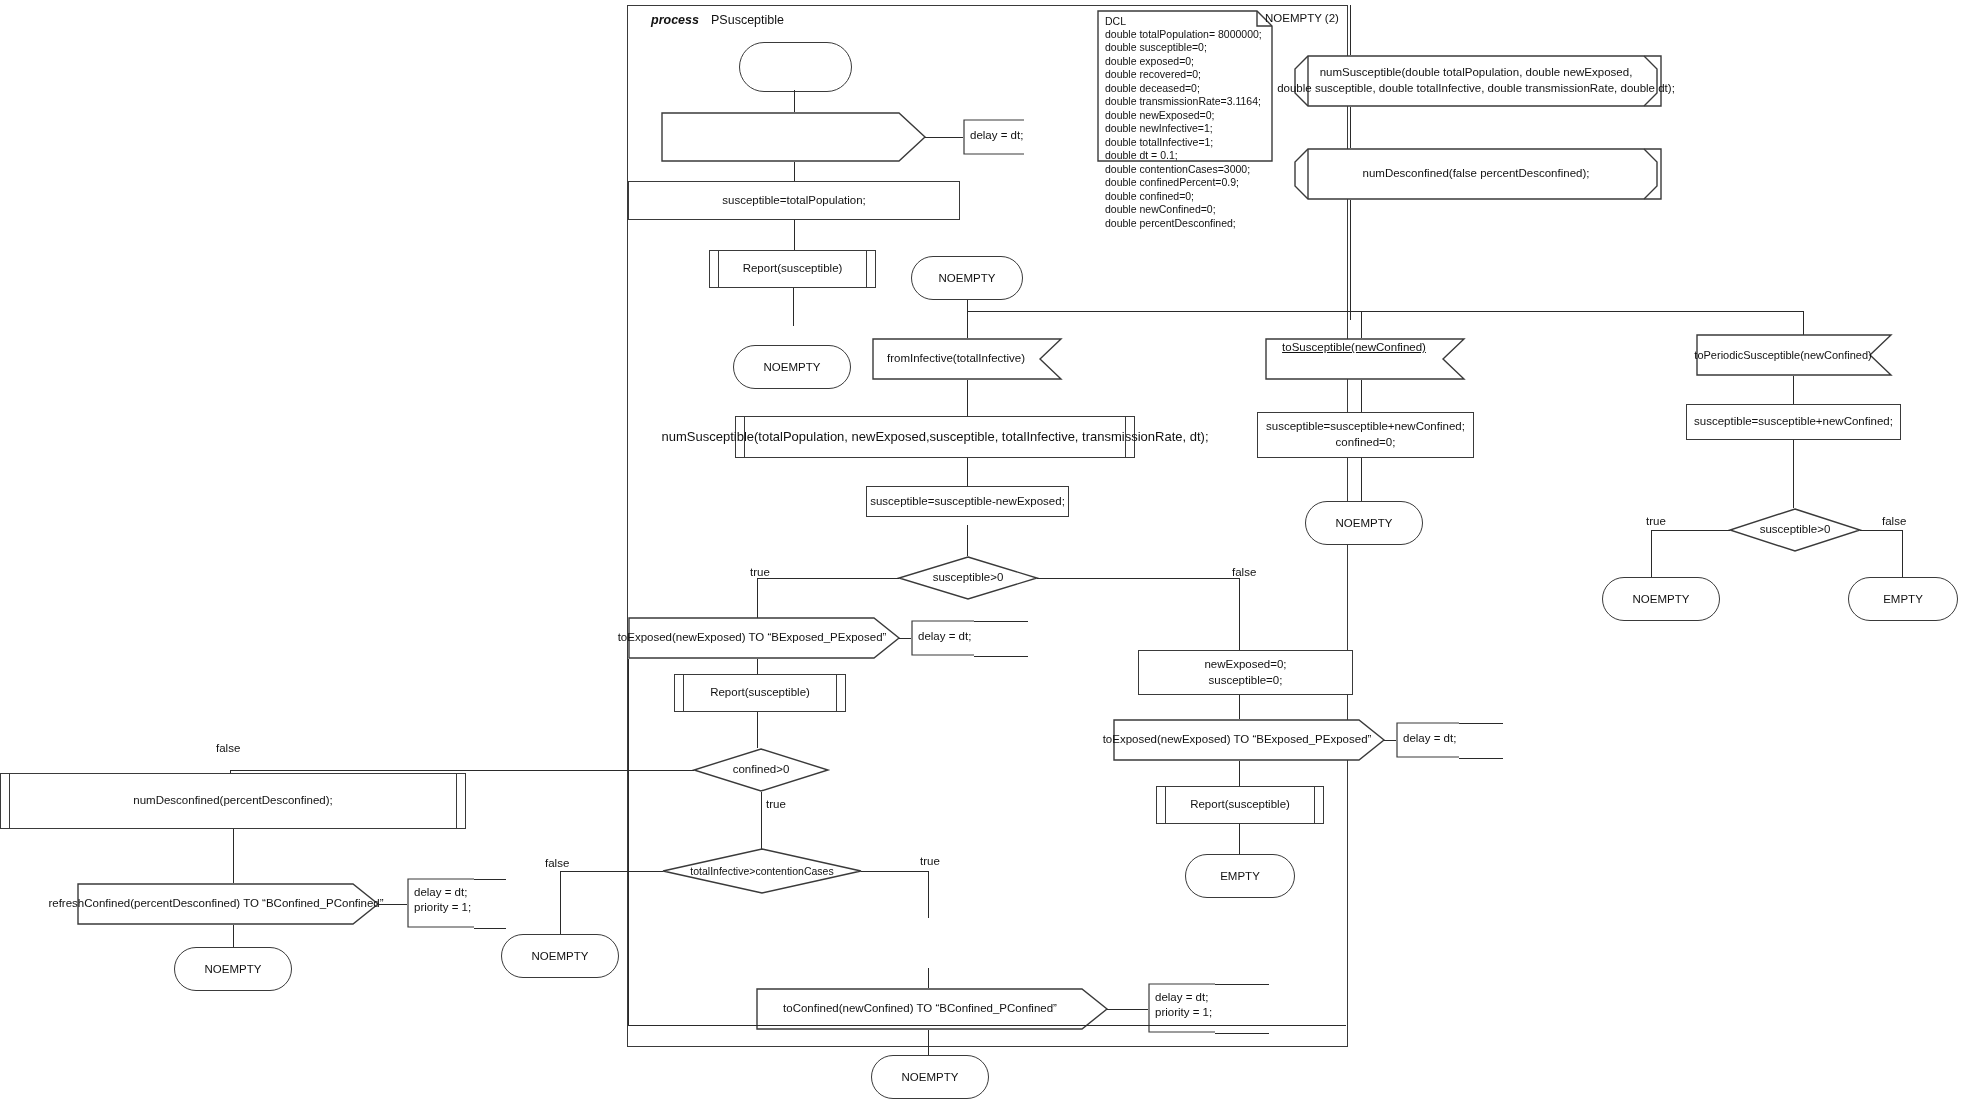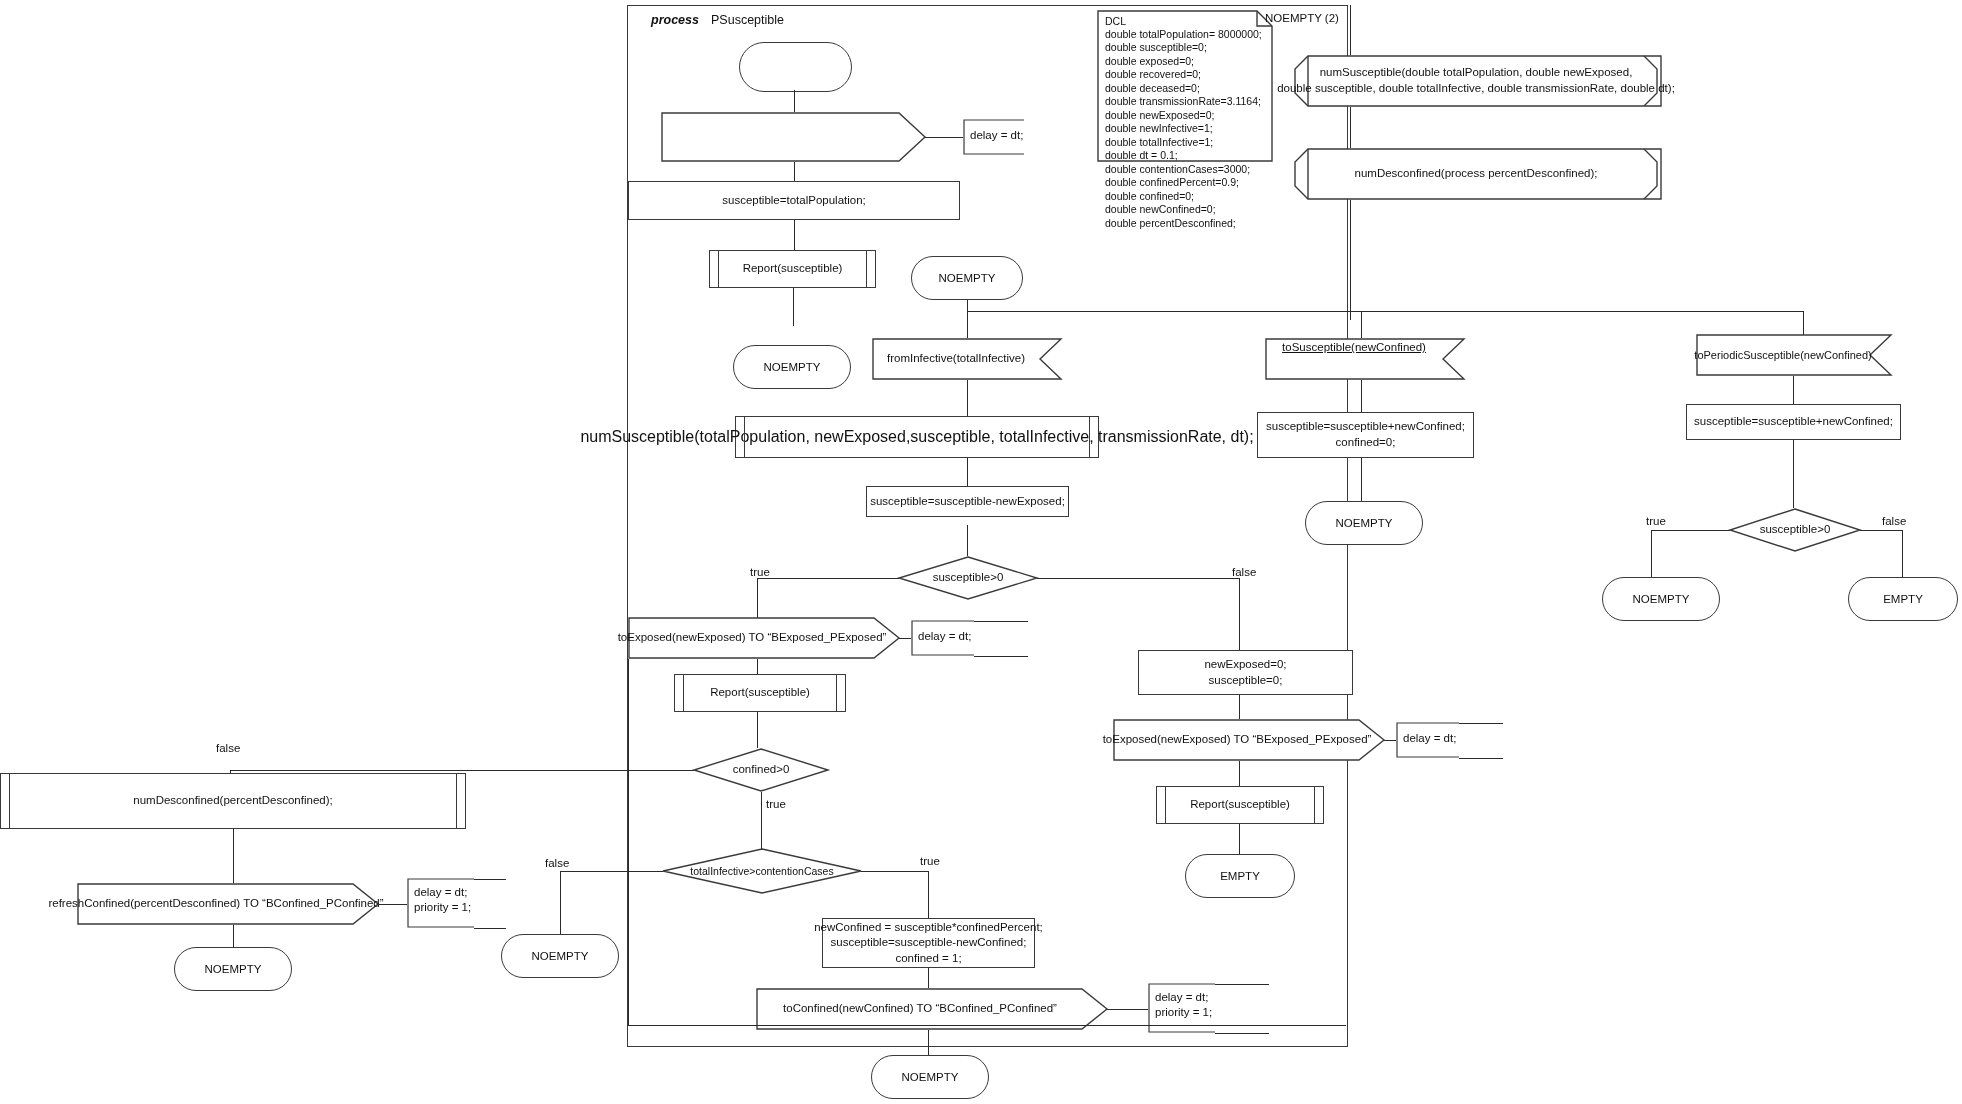--- a/index.html
+++ b/index.html
@@ -91,21 +91,21 @@
   <div class="svglbl" style="left:1295px;top:55px;width:362px;height:52px;">numSusceptible(double totalPopulation, double newExposed,
 double susceptible, double totalInfective, double transmissionRate, double dt);</div>
 
   <div class="svgbox" style="left:1290px;top:148px;">
     <svg width="372" height="52" viewBox="0 0 372 52">
       <path d="M18,1 H371 V51 H18 L5,38 V14 Z" fill="#fff" stroke="#3a3a3a" stroke-width="1.4"></path>
       <path d="M18,1 V51" fill="none" stroke="#3a3a3a" stroke-width="1.4"></path>
       <path d="M354,1 L367,14 V38 L354,51" fill="none" stroke="#3a3a3a" stroke-width="1.4"></path>
     </svg>
   </div>
-  <div class="svglbl" style="left:1295px;top:148px;width:362px;height:52px;">numDesconfined(process percentDesconfined);</div>
+  <div class="svglbl" style="left:1295px;top:148px;width:362px;height:52px;">numDesconfined(false percentDesconfined);</div>
 
   <div class="ln-v" style="left:1350px;top:5px;height:50px;"></div>
   <div class="ln-v" style="left:1350px;top:107px;height:41px;"></div>
   <div class="ln-v" style="left:1350px;top:200px;height:120px;"></div>
 
   <div class="start" style="left:739px;top:42px;width:111px;height:48px;"></div>
   <div class="ln-v" style="left:794px;top:90px;height:22px;"></div>
 
   <div class="svgbox" style="left:661px;top:112px;">
     <svg width="265" height="50" viewBox="0 0 265 50">
@@ -140,21 +140,21 @@
   <div class="ln-v" style="left:1803px;top:311px;height:27px;"></div>
 
   <div class="svgbox" style="left:872px;top:338px;">
     <svg width="190" height="42" viewBox="0 0 190 42">
       <path d="M1,1 H189 L168,21 L189,41 H1 Z" fill="#fff" stroke="#3a3a3a" stroke-width="1.4"></path>
     </svg>
   </div>
   <div class="svglbl" style="left:872px;top:338px;width:168px;height:42px;">fromInfective(totalInfective)</div>
   <div class="ln-v" style="left:967px;top:380px;height:36px;"></div>
 
-  <div class="proccall" style="left:735px;top:416px;width:364px;height:42px;font-size:16px;">numSusceptible(totalPopulation, newExposed,susceptible, totalInfective, transmissionRate, dt);</div>
+  <div class="proccall" style="left:735px;top:416px;width:400px;height:42px;font-size:13px;">numSusceptible(totalPopulation, newExposed,susceptible, totalInfective, transmissionRate, dt);</div>
   <div class="ln-v" style="left:967px;top:458px;height:30px;"></div>
 
   <div class="task" style="left:866px;top:486px;width:203px;height:31px;">susceptible=susceptible-newExposed;</div>
   <div class="ln-v" style="left:967px;top:525px;height:31px;"></div>
 
   <div class="svgbox" style="left:898px;top:556px;">
     <svg width="140" height="44" viewBox="0 0 140 44">
       <path d="M70,1 L139,22 L70,43 L1,22 Z" fill="#fff" stroke="#3a3a3a" stroke-width="1.4"></path>
     </svg>
   </div>
@@ -237,23 +237,20 @@
   <div class="lbl" style="left:545px;top:857px;">false</div>
   <div class="lbl" style="left:920px;top:855px;">true</div>
 
   <div class="ln-h" style="left:560px;top:871px;width:103px;"></div>
   <div class="ln-v" style="left:560px;top:871px;height:63px;"></div>
   <div class="state" style="left:501px;top:934px;width:118px;height:44px;">NOEMPTY</div>
 
   <div class="ln-h" style="left:861px;top:871px;width:67px;"></div>
   <div class="ln-v" style="left:928px;top:871px;height:47px;"></div>
 
-  <div class="task" style="left:822px;top:918px;width:213px;height:50px;">newConfined = susceptible*confinedPercent;
-susceptible=susceptible-newConfined;
-confined = 1;</div>
   <div class="ln-v" style="left:928px;top:968px;height:20px;"></div>
 
   <div class="svgbox" style="left:756px;top:988px;">
     <svg width="352" height="42" viewBox="0 0 352 42">
       <path d="M1,1 H326 L351,21 L326,41 H1 Z" fill="#fff" stroke="#3a3a3a" stroke-width="1.4"></path>
     </svg>
   </div>
   <div class="svglbl" style="left:756px;top:988px;width:328px;height:42px;">toConfined(newConfined) TO “BConfined_PConfined”</div>
 
   <div class="ln-h" style="left:1107px;top:1009px;width:41px;"></div>

